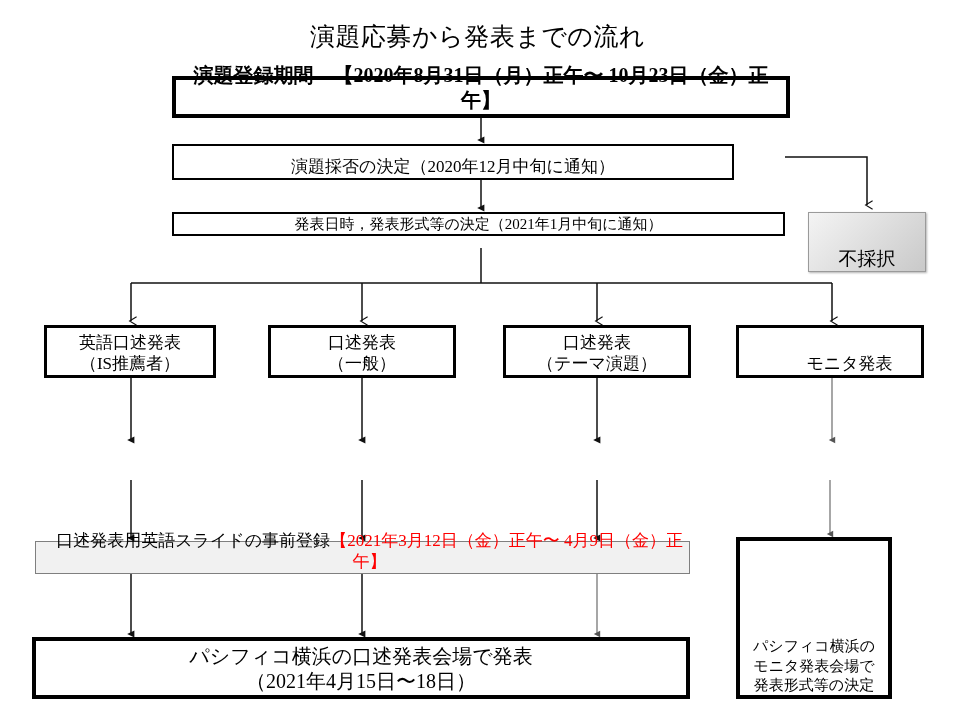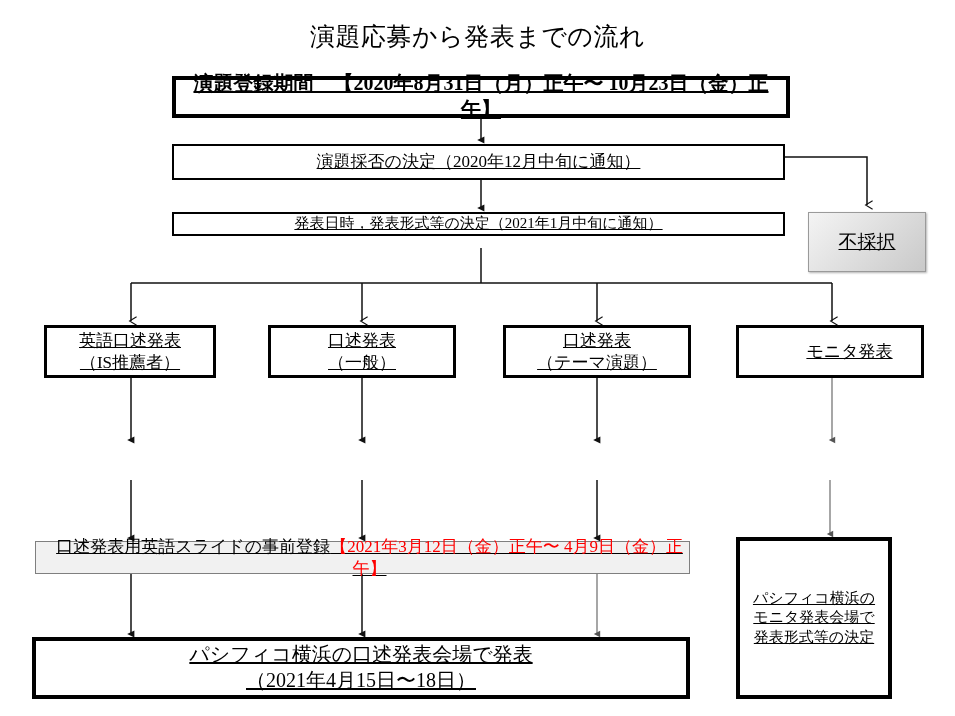--- a/index.html
+++ b/index.html
@@ -19,48 +19,47 @@
   }
   #lines {
     position: absolute; left: 0; top: 0;
     width: 955px; height: 716px;
     pointer-events: none;
   }
   .node {
     position: absolute;
     box-sizing: border-box;
     display: flex;
-    align-items: center;
+    align-items: flex-end;
     justify-content: center;
     text-align: center;
     line-height: 1.28;
     background: #ffffff;
     z-index: 2;
-    text-decoration: underline;
   }
 
   
   #title {
     position: absolute;
     left: 0; top: 20px; width: 955px;
     text-align: center;
     font-size: 25px;
     letter-spacing: 0.5px;
     z-index: 2;
   }
 
   
   #box-registration {
     left: 172px; top: 76px; width: 618px; height: 42px;
     border: 4px solid #000;
     font-size: 20px;
     font-weight: bold;
   }
   #box-acceptance {
-    left: 172px; top: 144px; width: 613px; height: 36px;
+    left: 172px; top: 144px; width: 562px; height: 36px;
     border: 2.5px solid #000;
     font-size: 17px;
   }
   #box-schedule {
     left: 172px; top: 212px; width: 613px; height: 24px;
     border: 2.5px solid #000;
     font-size: 15px;
   }
 
   

